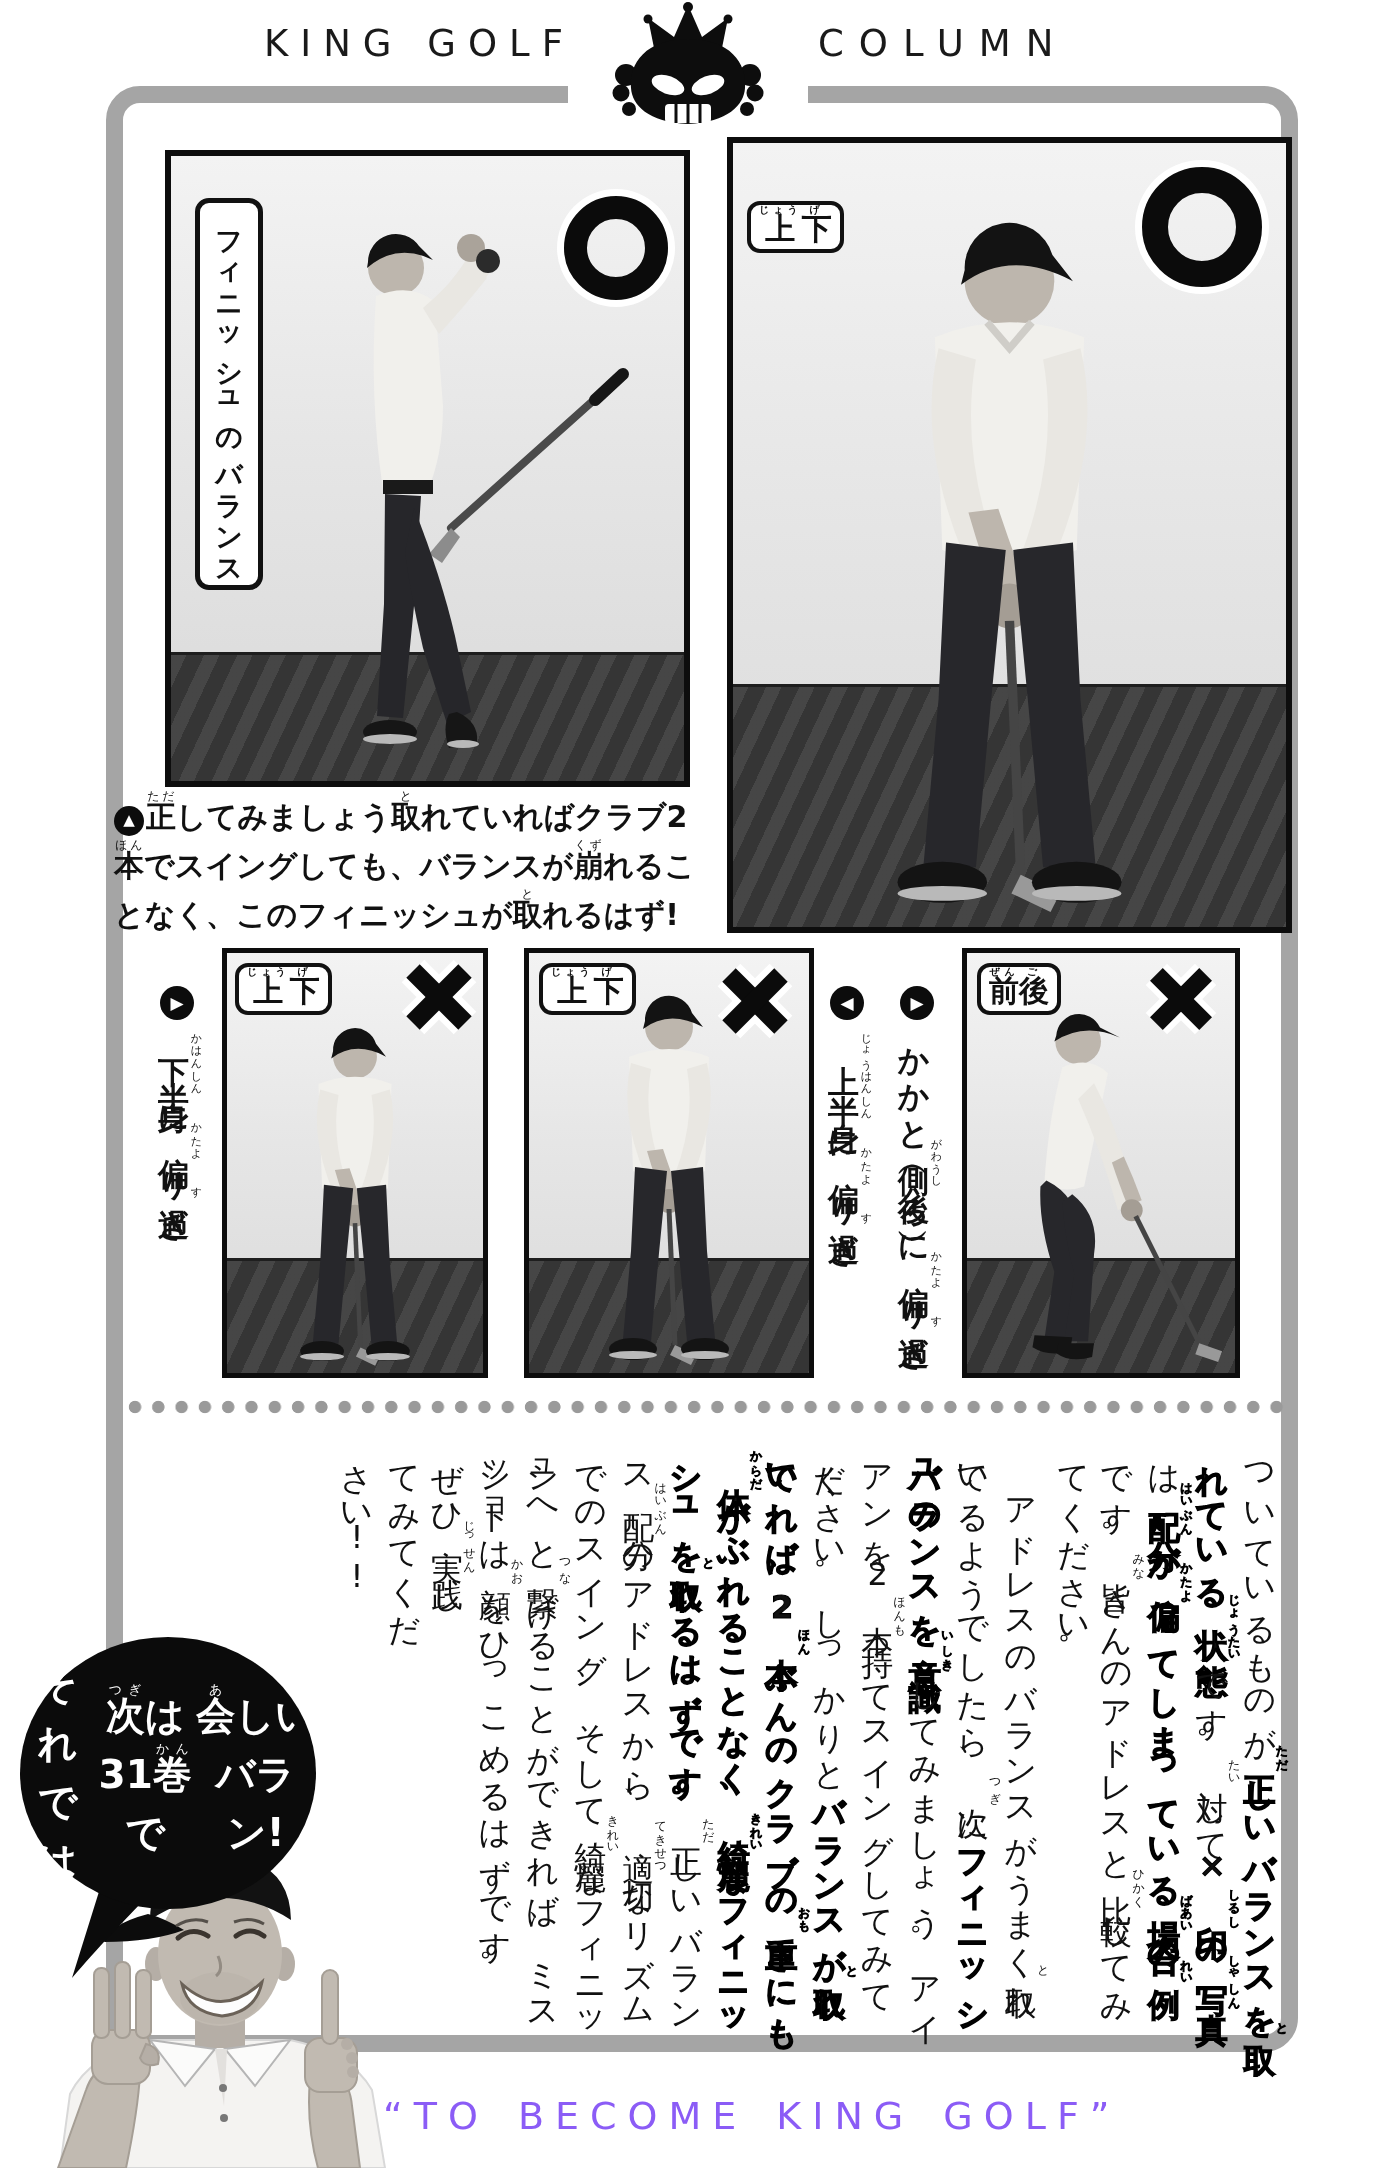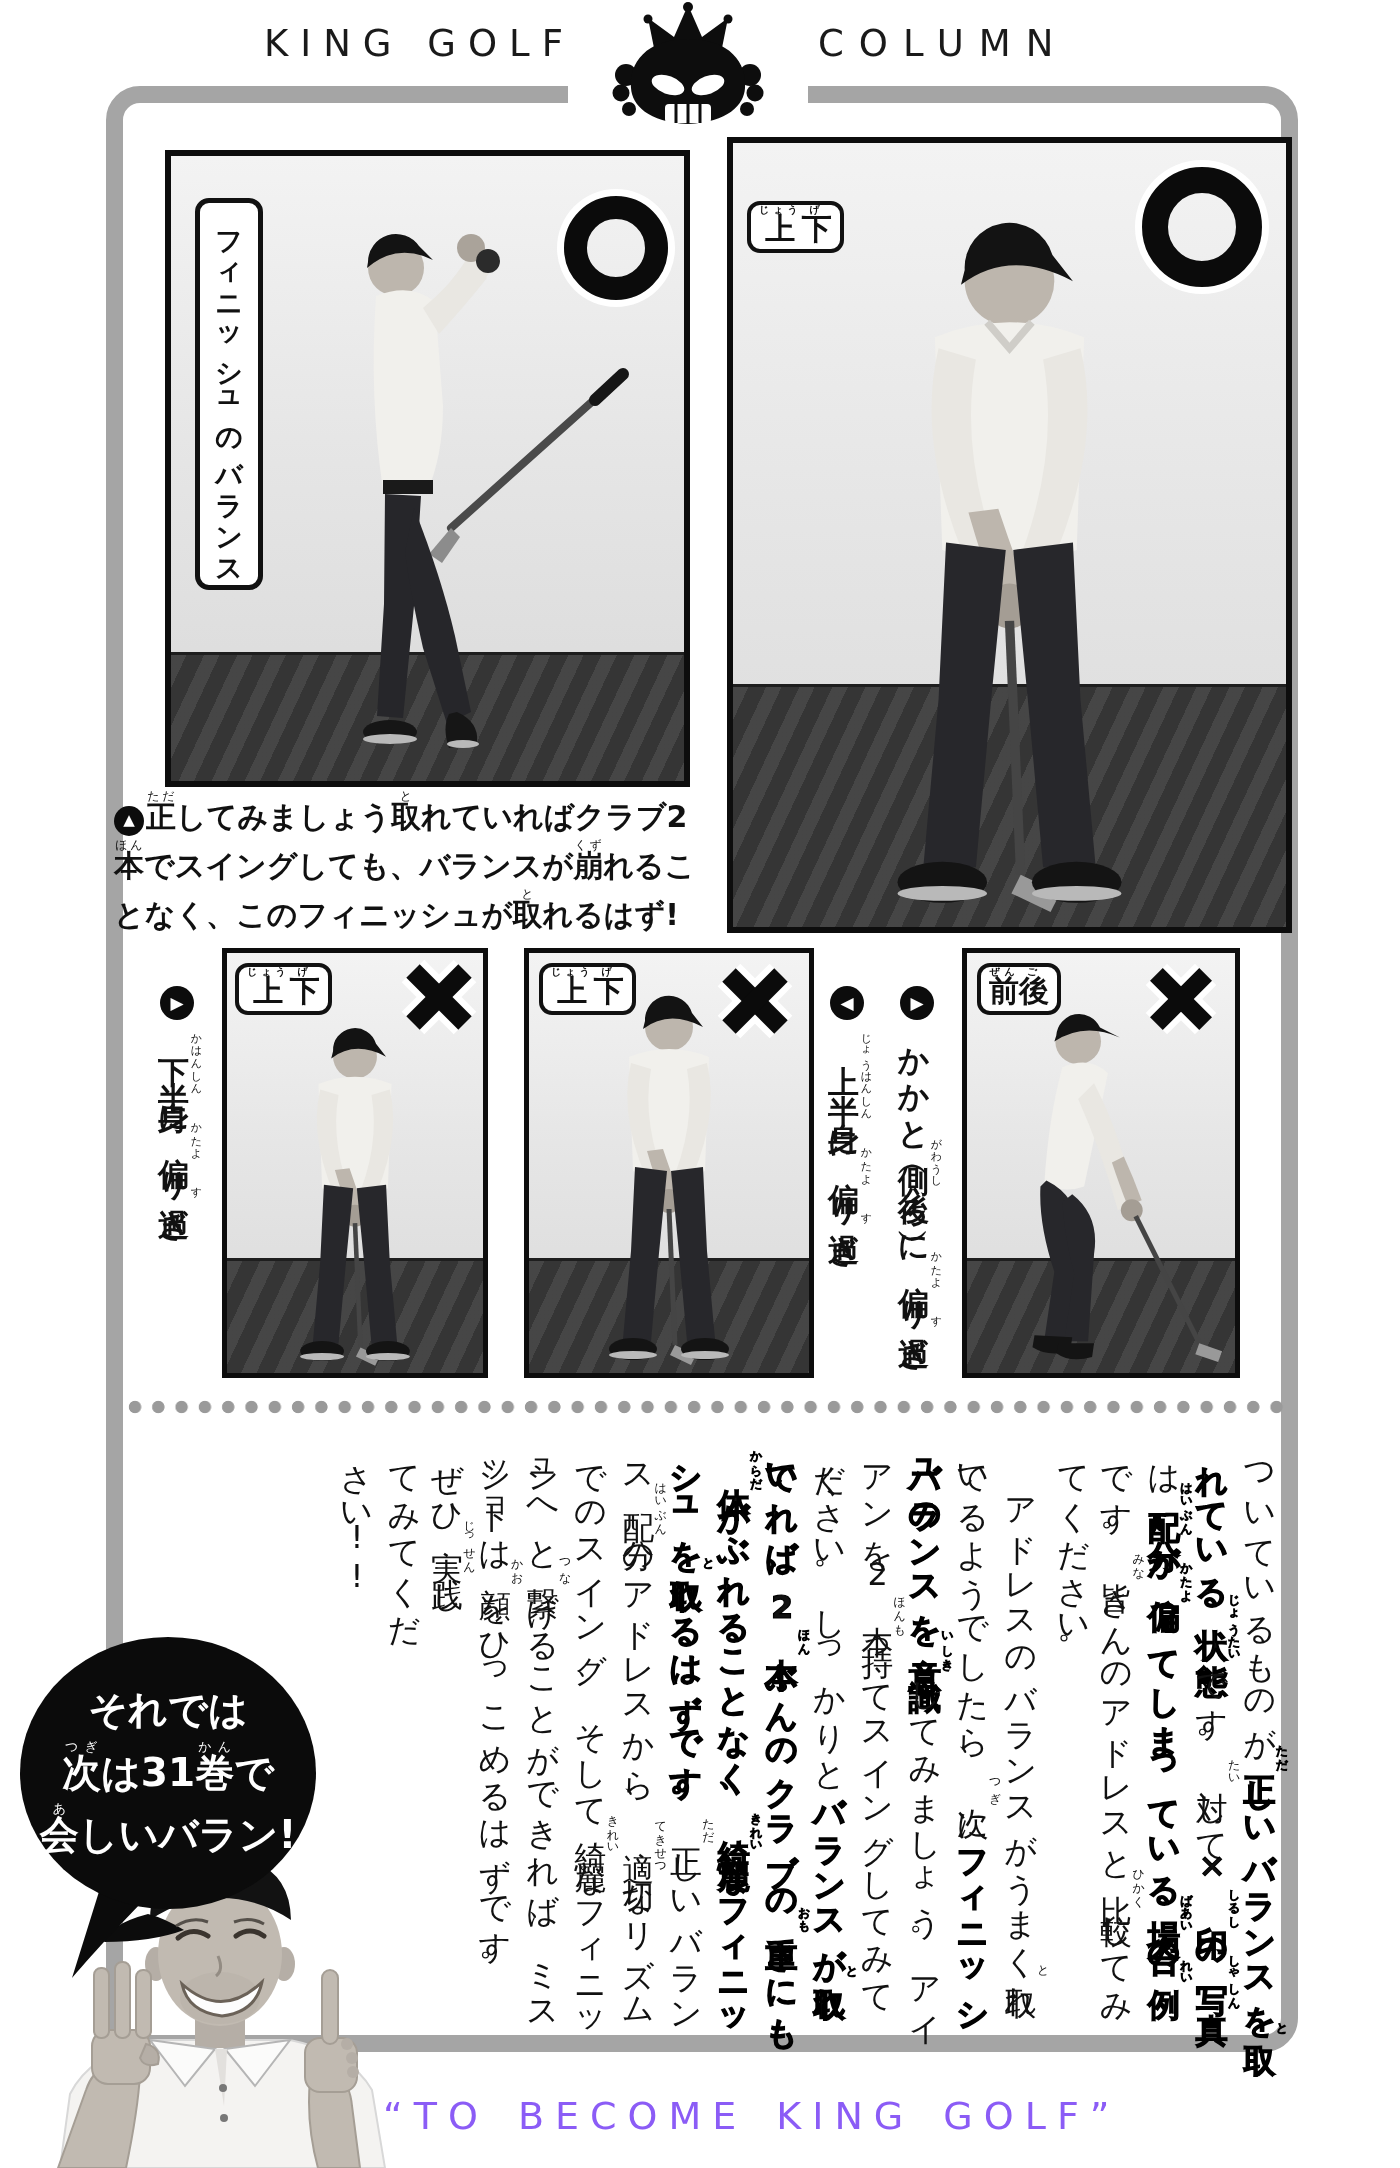--- a/index.html
+++ b/index.html
@@ -58,21 +58,21 @@
         background-image:radial-gradient(circle at 7px 7px,#9a9a9a 5.8px,transparent 6.6px);
         background-size:23.3px 14px;background-repeat:repeat-x;}
   
   .article{left:330px;top:1443px;width:958px;height:600px;display:flex;flex-direction:row-reverse;justify-content:flex-start;z-index:2;}
   .v-col{writing-mode:vertical-rl;text-orientation:upright;width:47.8px;height:590px;font-size:32px;line-height:47.8px;
          font-weight:500;letter-spacing:1px;}
   .v-col rt{font-size:12px;font-weight:400;}
   .seg-b{font-weight:800;-webkit-text-stroke:1.2px #000;}
   
   .bubble{left:20px;top:1637px;width:296px;height:272px;background:#0b0b0b;border-radius:50%;z-index:6;
-          display:flex;flex-direction:column;align-items:center;justify-content:center;color:#fff;
+          display:flex;align-items:center;justify-content:center;color:#fff;
           font-size:39px;font-weight:800;line-height:1.5;text-align:center;}
   .bubble rt{font-size:13px;color:#fff;font-weight:400;}
   .tail{left:58px;top:1878px;width:120px;height:104px;z-index:5;}
   
   .portrait{left:0;top:1822px;width:446px;height:346px;z-index:4;}
   .slogan{left:383px;top:2070px;font-size:38px;letter-spacing:11px;word-spacing:6px;color:#8b5cf6;z-index:2;white-space:nowrap;margin-top:24px;}
 </style>
 </head>
 <body>
 

